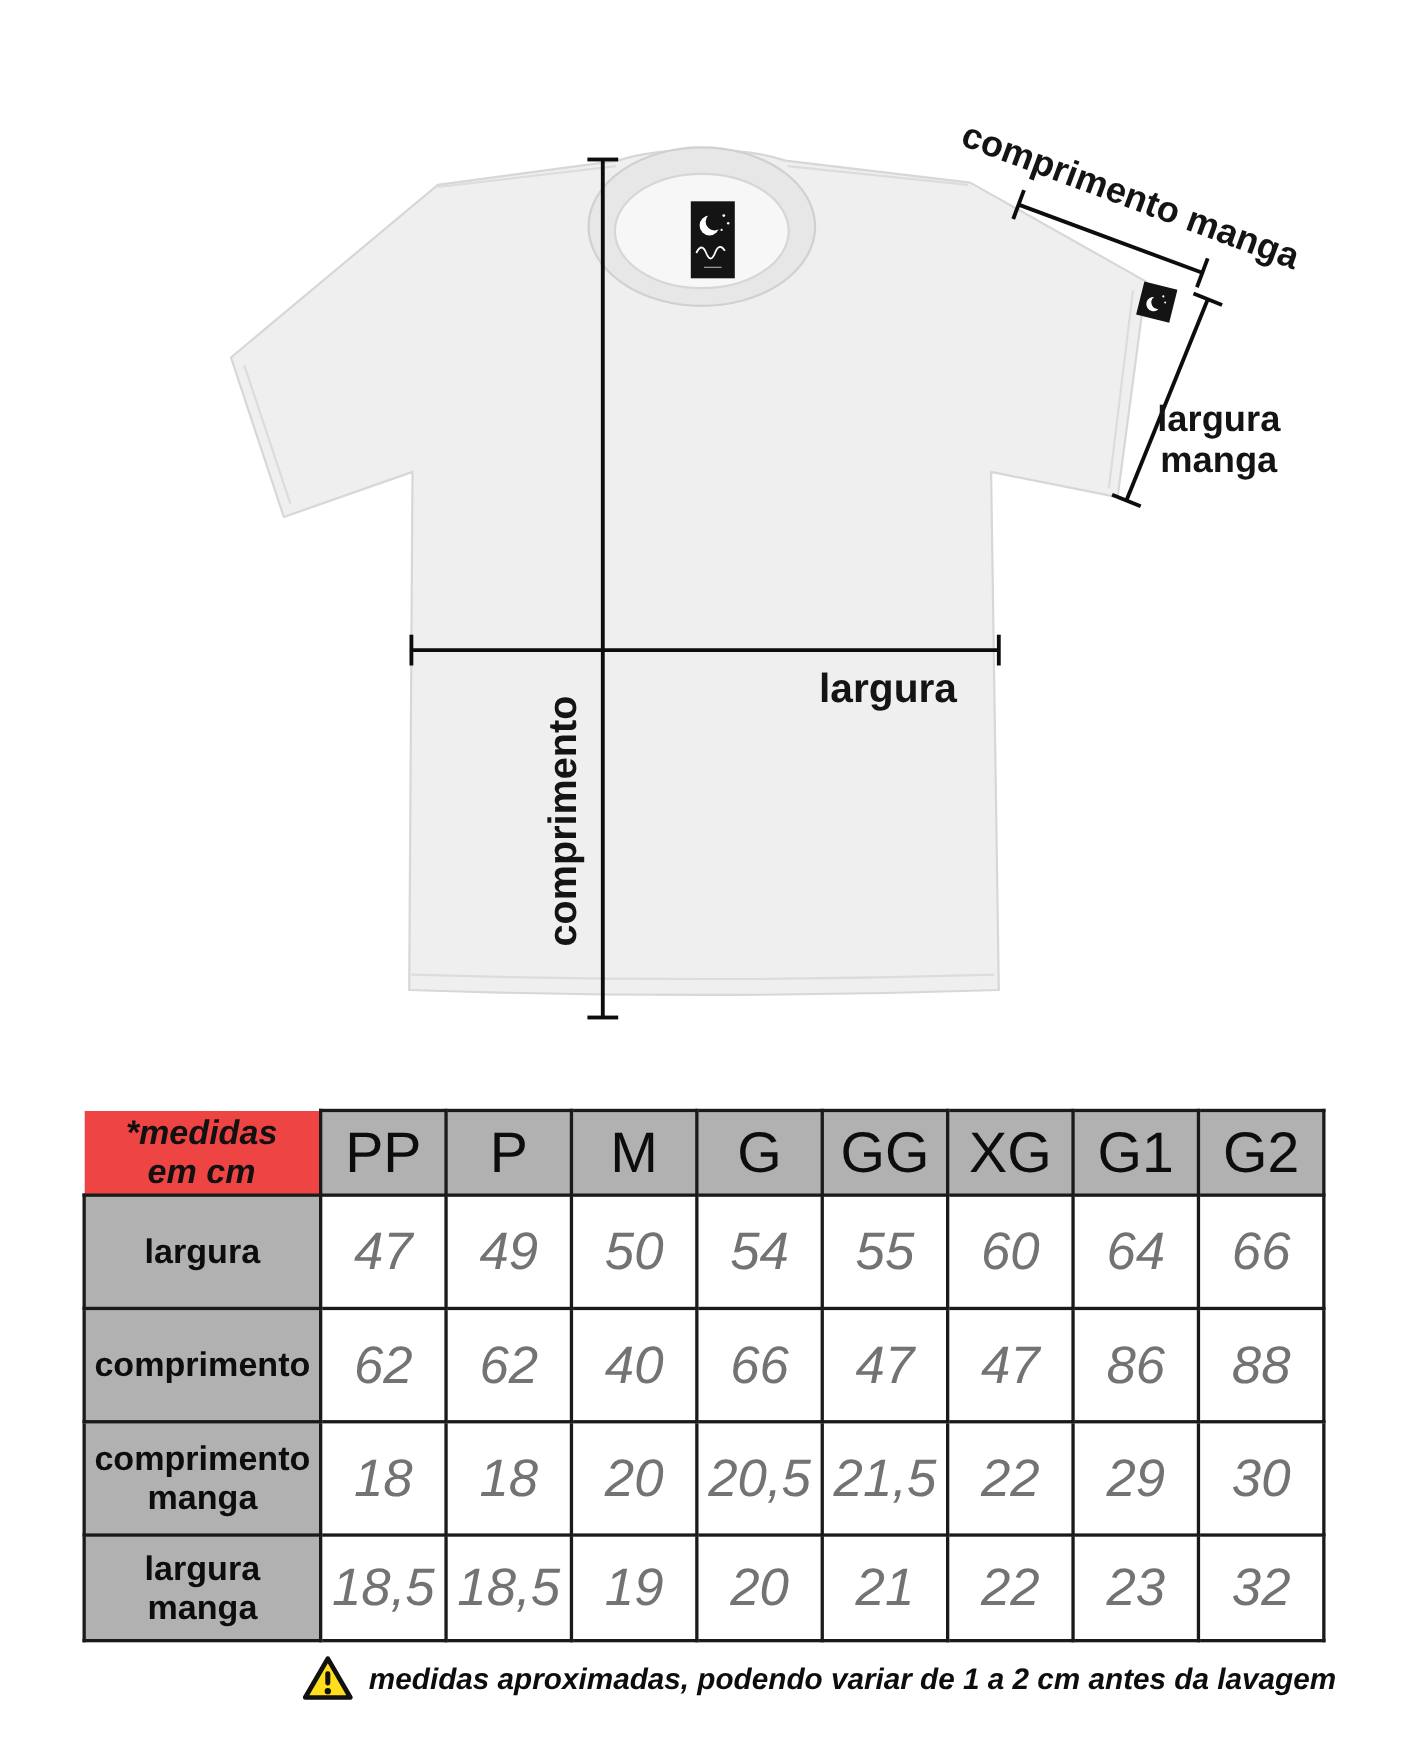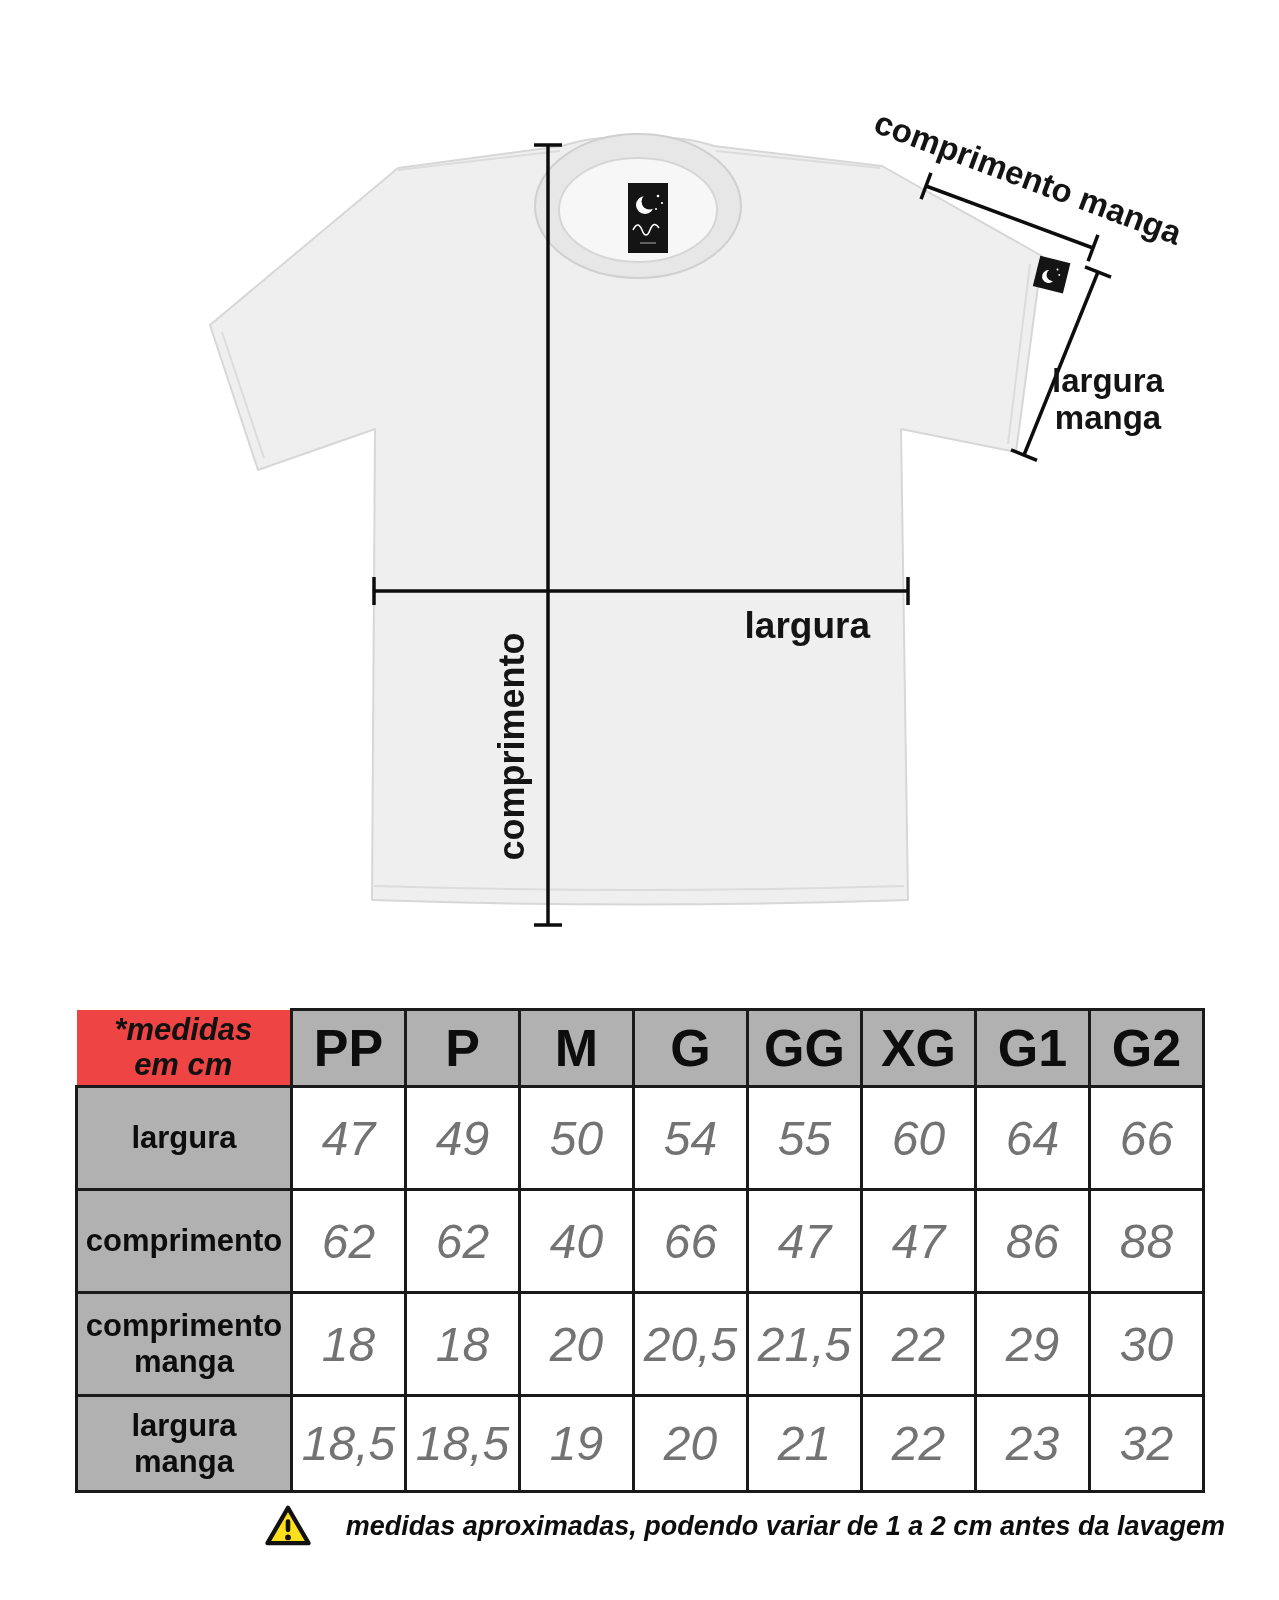--- a/index.html
+++ b/index.html
@@ -35,37 +35,37 @@
     table-layout:fixed;
   }
   .size-table th,.size-table td{
     border:3px solid #1a1a1a;text-align:center;vertical-align:middle;padding:0;
   }
   .size-table .corner{
     border:none;background:#ef4444;font-style:italic;font-weight:bold;
     font-size:31px;line-height:1.15;white-space:pre-line;color:#111;
   }
   .size-table .size-head{
-    background:#b1b1b1;font-weight:bold;font-size:52px;color:#0d0d0d;
+    background:#b1b1b1;font-weight:normal;font-size:52px;color:#0d0d0d;
   }
   .size-table .row-label{
     background:#b1b1b1;font-weight:bold;font-size:31px;line-height:1.15;
     white-space:pre-line;color:#0d0d0d;
   }
   .size-table .val{
     background:#ffffff;font-style:italic;font-size:48px;font-weight:400;
     color:#737373;
   }
   .r-head{height:77px;}
   .r-data{height:103px;}
   .r-last{height:96px;}
   
   .footer-note{
     position:absolute;left:265px;top:1496px;width:960px;height:60px;
-    display:flex;align-items:center;justify-content:space-between;gap:14px;
+    display:flex;align-items:center;justify-content:center;gap:14px;
   }
   .footer-note .note-text{
     font-style:italic;font-weight:bold;font-size:27px;color:#0d0d0d;
     white-space:nowrap;
   }
 </style>
 </head>
 <body>
 
 <div class="page">

